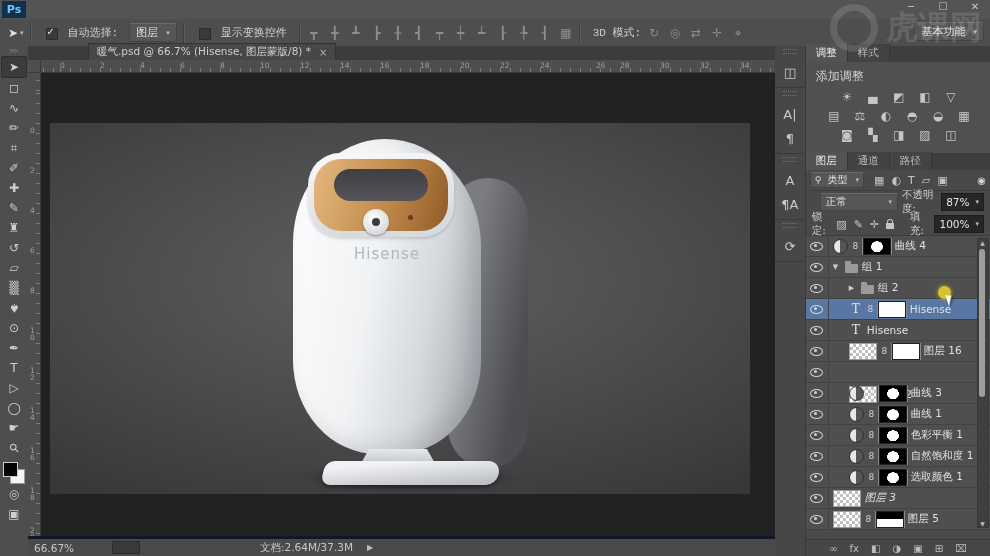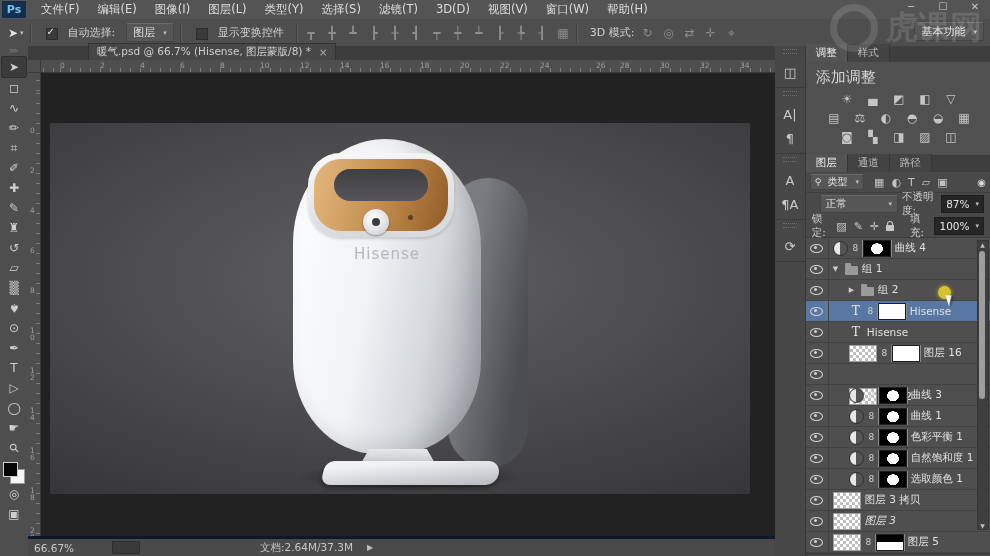--- a/index.html
+++ b/index.html
@@ -20,21 +20,21 @@
   .ob-sep{width:1px;height:20px;background:#3f3f3f;border-right:1px solid #5c5c5c;margin:0 6px;}
   .ob-tool{margin-left:8px;color:#e3e3e3;font-size:12px;}
   .caret{font-size:7px;color:#bdbdbd;margin-left:2px;}
   .checkbox{display:inline-block;width:10px;height:10px;background:#3a3a3a;border:1px solid #2c2c2c;
             margin:0 4px 0 8px;position:relative;top:1px;}
   .checkbox.checked::after{content:"✓";position:absolute;left:0px;top:-3px;font-size:10px;color:#e8e8e8;}
   .dropdown{background:#565656;border:1px solid #434343;border-top-color:#6a6a6a;border-radius:2px;
             padding:1px 6px;margin-left:5px;display:inline-flex;align-items:center;gap:6px;color:#e0e0e0;}
   .gray-icons{display:flex;gap:7px;color:#8d8d8d;font-size:12px;}
   .gray-icons span{width:14px;text-align:center;}
-  .ob-label{color:#d0d0d0;margin:16px 6px;}
+  .ob-label{color:#d0d0d0;margin:16px 6px;font-family:Liberation Mono, monospace;}
   .workspace{position:absolute;right:6px;top:3px;}
   
   .toolbar{position:absolute;left:0;top:46px;width:28px;height:510px;background:#4e4e4e;
            border-right:1px solid #3c3c3c;display:flex;flex-direction:column;align-items:center;}
   .tb-head{height:10px;color:#7c7c7c;font-size:7px;letter-spacing:1px;line-height:10px;}
   .tool{width:24px;height:20px;display:flex;align-items:center;justify-content:center;
         color:#cfcfcf;font-size:12px;}
   .tool.selected{background:#3b3b3b;border:1px solid #2e2e2e;border-radius:2px;}
   .tool .flip{display:inline-block;transform:rotate(180deg);}
   .tool .rot45{display:inline-block;transform:rotate(-45deg);}
@@ -98,21 +98,21 @@
   .rightpanels{position:absolute;left:775px;top:46px;width:215px;height:510px;display:flex;background:#424242;}
   .strip{width:30px;background:#474747;border-right:1px solid #383838;display:flex;flex-direction:column;align-items:center;}
   .strip-group{width:100%;border-bottom:1px solid #3a3a3a;padding:2px 0 6px 0;display:flex;flex-direction:column;align-items:center;gap:8px;}
   .strip-grip{width:14px;height:3px;border-top:1px dotted #6e6e6e;border-bottom:1px dotted #6e6e6e;margin:1px 0 3px 0;}
   .strip-icon{color:#cacaca;font-size:13px;line-height:16px;}
   .panelcol{width:185px;display:flex;flex-direction:column;background:#494949;}
   .ptabs{height:16px;background:#3e3e3e;display:flex;align-items:flex-end;position:relative;}
   .ptab{padding:2px 10px;font-size:10.5px;color:#bdbdbd;background:#434343;border-right:1px solid #363636;}
   .ptab.active{background:#535353;color:#ececec;}
   .adj-body{background:#505050;padding:4px 8px 6px 10px;border-bottom:1px solid #3a3a3a;}
-  .adj-title{font-size:15px;color:#d2d2d2;margin:2px 0 4px 0;}
+  .adj-title{font-size:12px;color:#d2d2d2;margin:2px 0 4px 0;}
   .adj-row{display:flex;gap:11px;justify-content:center;margin:5px 0;color:#c6c6c6;font-size:12px;}
   .adj-row span{width:15px;text-align:center;}
   
   .lp-filter{height:20px;display:flex;align-items:center;background:#494949;border-bottom:1px solid #3e3e3e;padding:0 4px;}
   .lp-filter .dropdown{font-size:10px;padding:0 4px;margin-left:0;}
   .lp-ficons{display:flex;gap:7px;margin-left:10px;color:#c2c2c2;font-size:11px;}
   .lp-blend{height:22px;display:flex;align-items:center;padding:0 6px;gap:4px;}
   .lp-blend .dropdown{width:86px;justify-content:space-between;font-size:10.5px;padding:1px 5px;margin-left:8px;}
   .vlabel{font-size:10.5px;color:#cfcfcf;}
   .valbox{background:#262626;border:1px solid #1d1d1d;color:#e4e4e4;padding:2px 4px;font-size:10.5px;
@@ -159,34 +159,20 @@
               border-left:6px solid #f5f5f5;border-bottom:10px solid transparent;border-top:2px solid transparent;
               transform:rotate(-18deg);filter:drop-shadow(1px 1px 1px rgba(0,0,0,.6));}
 </style>
 </head>
 <body>
 
 <div class="app">
 
   <div class="menubar">
     <div class="ps-logo">Ps</div>
-    <div style="display:flex">
-
-    <span class="menu-item">文件(F)</span>
-        <span class="menu-item">编辑(E)</span>
-        <span class="menu-item">图像(I)</span>
-        <span class="menu-item">图层(L)</span>
-        <span class="menu-item">类型(Y)</span>
-        <span class="menu-item">选择(S)</span>
-        <span class="menu-item">滤镜(T)</span>
-        <span class="menu-item">3D(D)</span>
-        <span class="menu-item">视图(V)</span>
-        <span class="menu-item">窗口(W)</span>
-        <span class="menu-item">帮助(H)</span>
-      </div>
     <div class="win-controls">
       <span>─</span>
       <span>☐</span>
       <span>✕</span>
     </div>
   </div>
 
   <div class="optionsbar">
     <span class="ob-tool">➤</span>
     <span class="caret">▾</span>
@@ -606,29 +592,20 @@
                 <div class="adjcirc"></div>
                 <span class="linkglyph">8</span>
                 <div class="thumb maskprod"></div>
                 <span class="lname">选取颜色 1</span>
               </div>
             </div>
             <div class="lrow">
               <div class="eyecell">
                 <div class="eye"></div>
               </div>
-              <div class="rowbody" style="padding-left: 4px;">
-                <div class="thumb checker"></div>
-                <span class="lname">图层 3 拷贝</span>
-              </div>
-            </div>
-            <div class="lrow">
-              <div class="eyecell">
-                <div class="eye"></div>
-              </div>
               <div class="rowbody" style="padding-left: 4px; font-style: italic;">
                 <div class="thumb checker"></div>
                 <span class="lname">图层 3</span>
               </div>
             </div>
             <div class="lrow">
               <div class="eyecell">
                 <div class="eye"></div>
               </div>
               <div class="rowbody" style="padding-left: 4px;">

